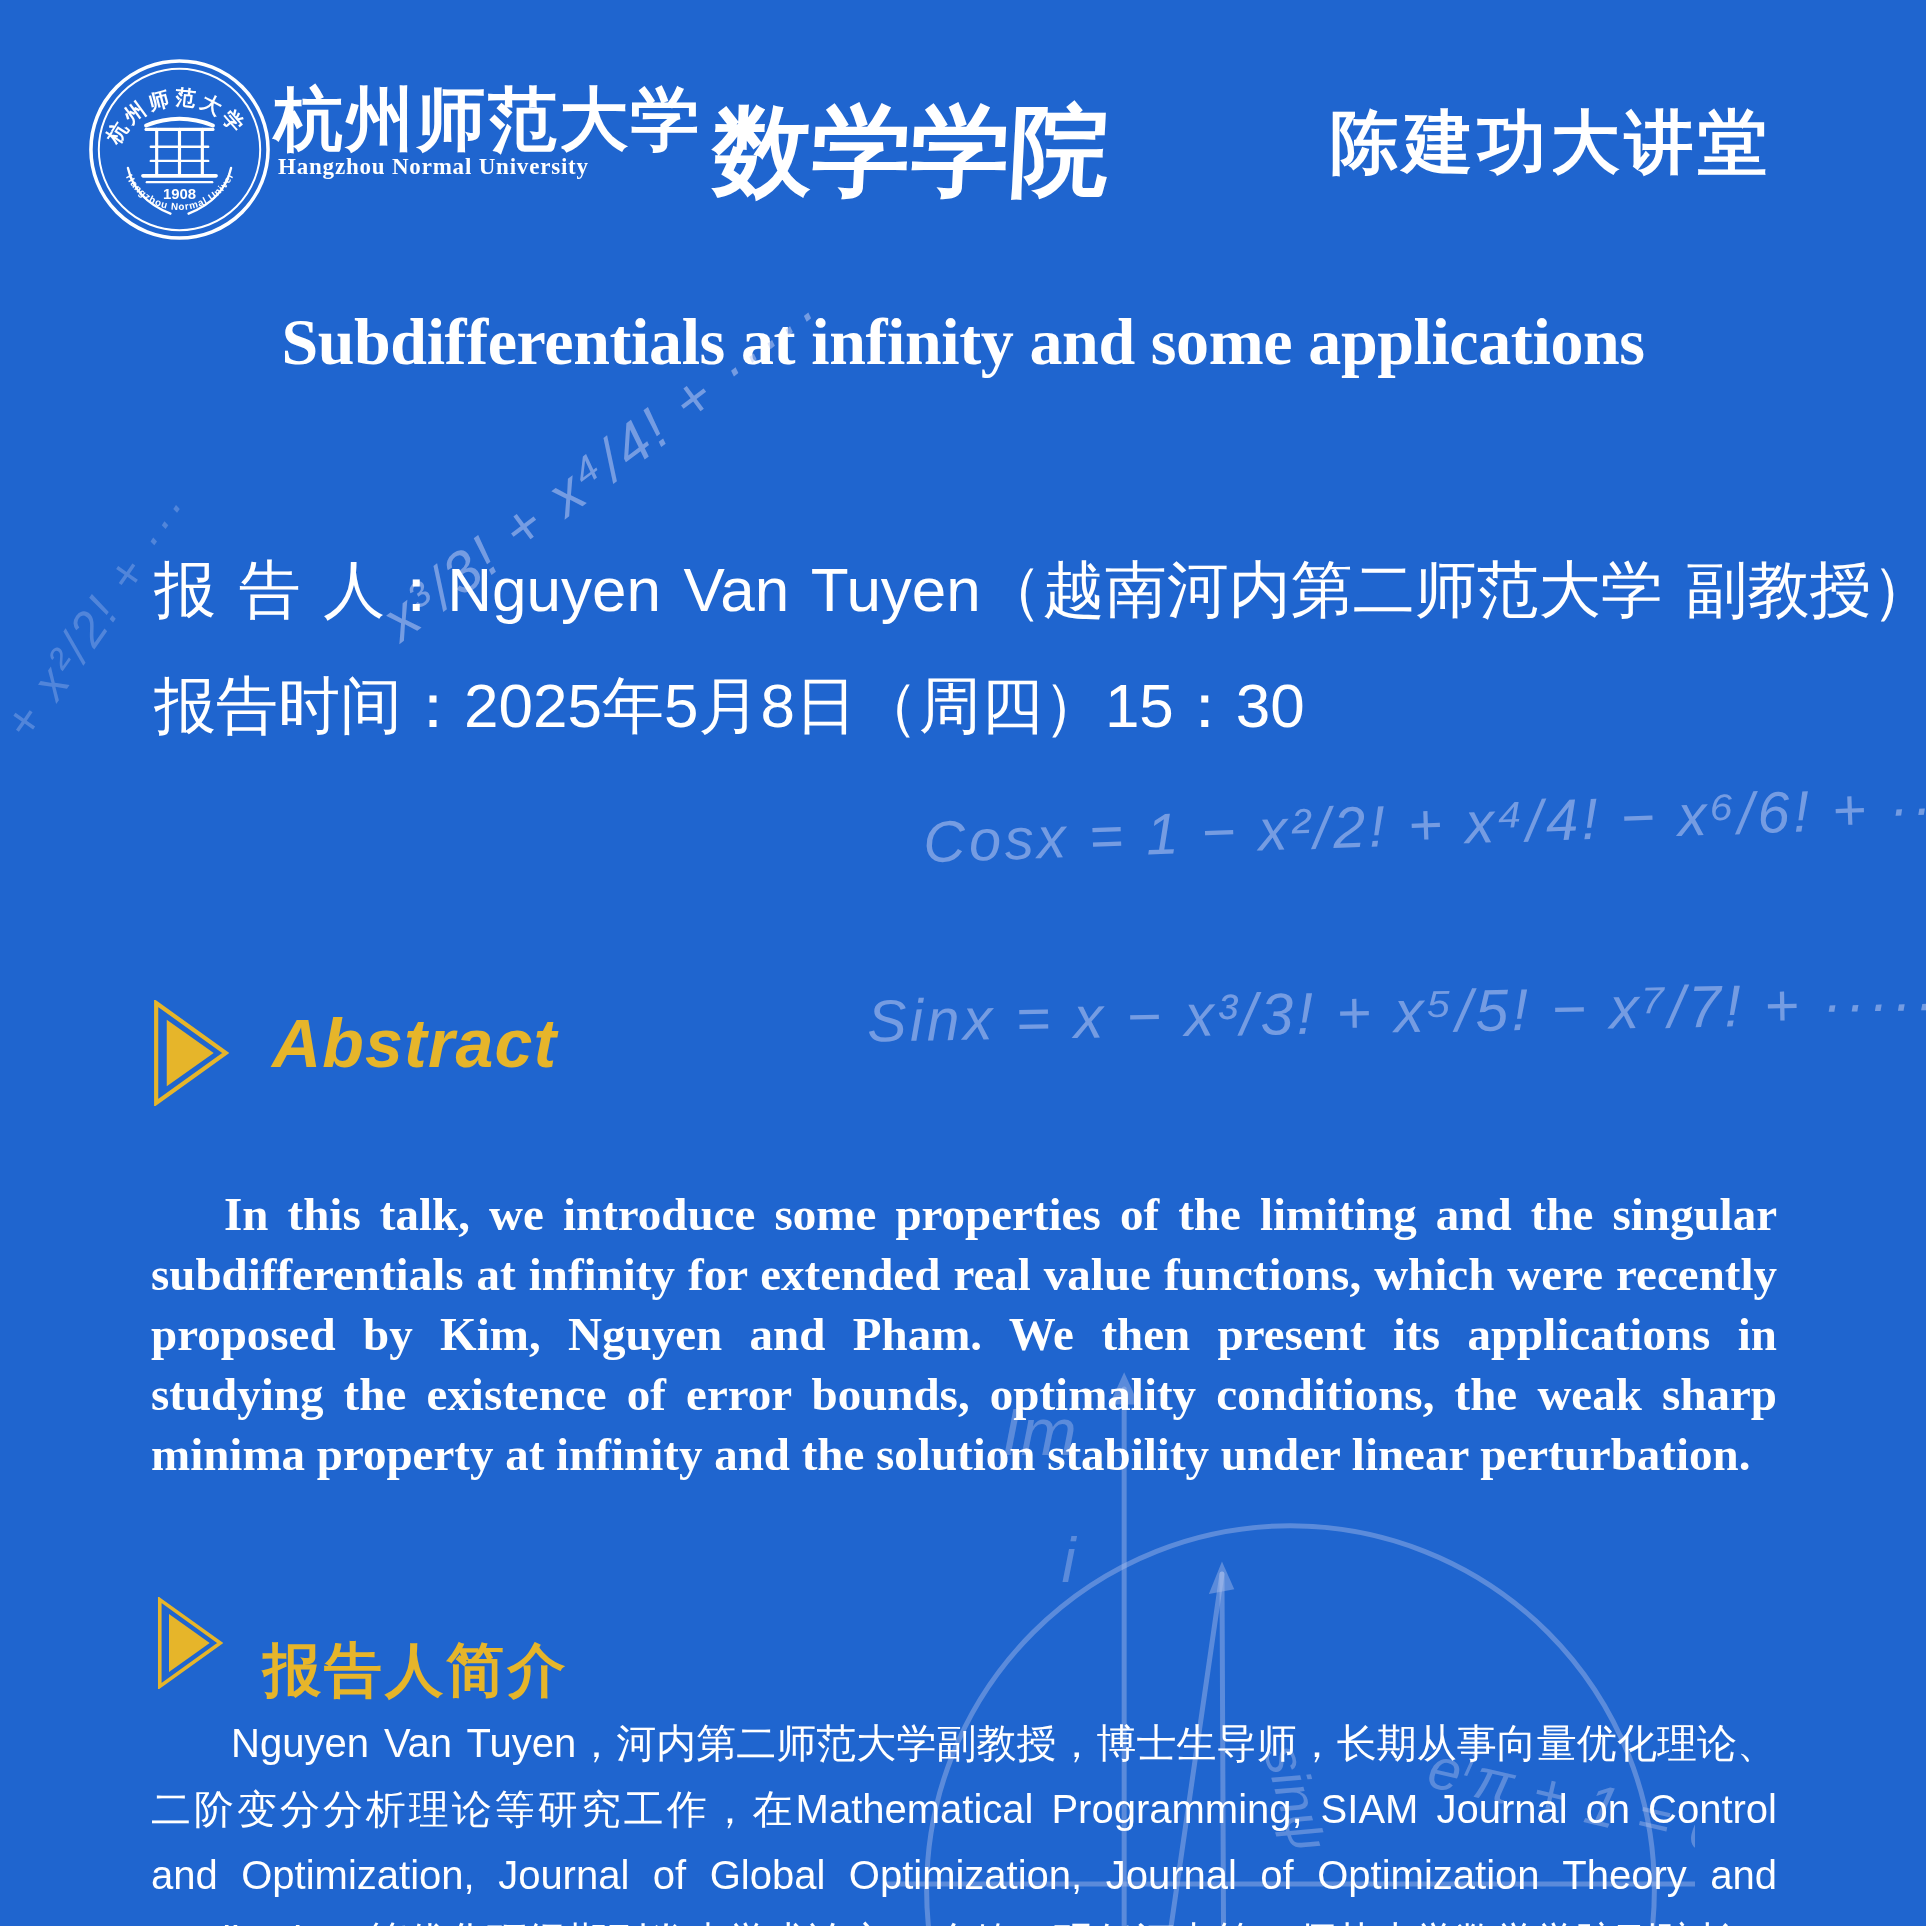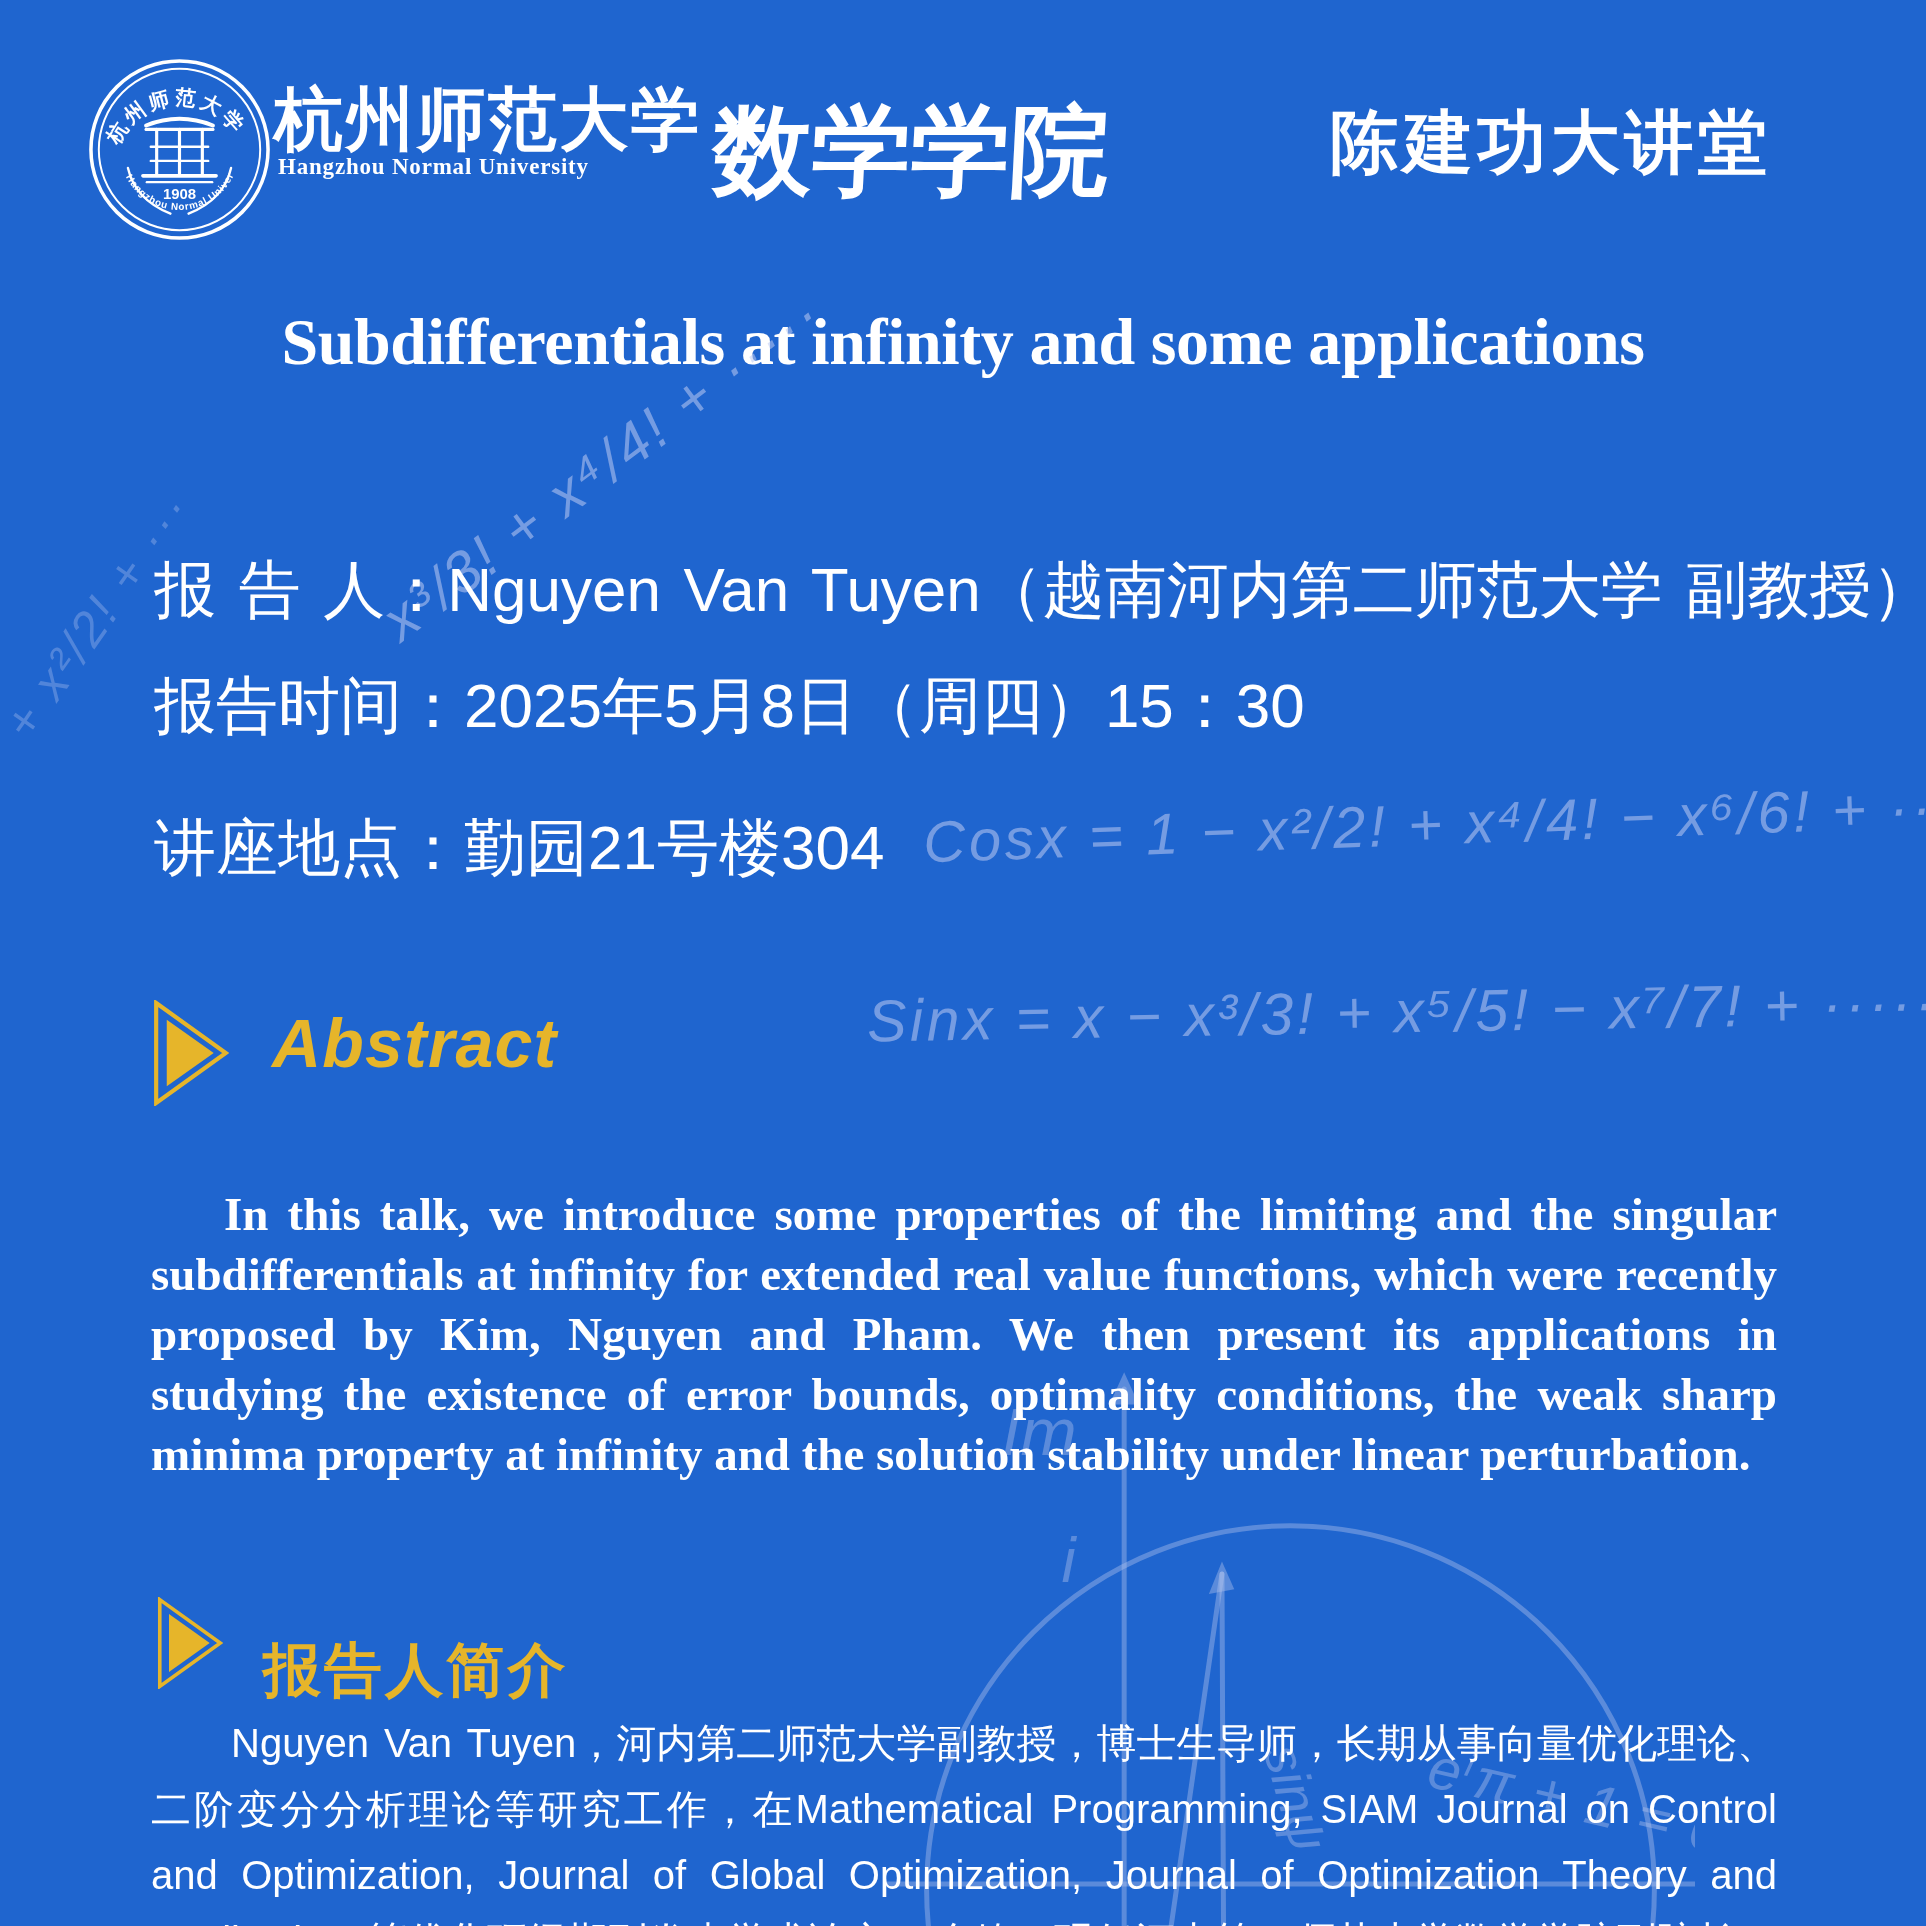--- a/index.html
+++ b/index.html
@@ -116,23 +116,20 @@
   <div class="abs serif nowrap" id="series-title">陈建功大讲堂</div>
 
   <div class="abs serif" id="talk-title">Subdifferentials at infinity and some applications</div>
 
   <div class="abs info-line" id="speaker-line">
     <span>报 告 人：</span><span>Nguyen Van Tuyen（越南河内第二师范大学  副教授）</span>
   </div>
   <div class="abs info-line" id="time-line">
     <span>报告时间：</span><span>2025年5月8日（周四）15：30</span>
   </div>
-  <div class="abs info-line" id="venue-line">
-    <span>讲座地点：</span><span>勤园21号楼304</span>
-  </div>
 
   <svg class="abs" id="abstract-arrow" viewBox="0 0 200 280">
     <polygon points="8,8 192,140 8,272" fill="none" stroke="#E6B52A" stroke-width="11"></polygon>
     <polygon points="36,52 160,140 36,228" fill="#E6B52A"></polygon>
   </svg>
   <div class="abs sec-label nowrap" id="abstract-label">Abstract</div>
   <div class="abs serif" id="abstract-body">In this talk, we introduce some properties of the limiting and the singular subdifferentials at infinity for extended real value functions, which were recently proposed by Kim, Nguyen and Pham. We then present its applications in studying the existence of error bounds, optimality conditions, the weak sharp minima property at infinity and the solution stability under linear perturbation.</div>
 
   <svg class="abs" id="bio-arrow" viewBox="0 0 200 280">
     <polygon points="8,8 192,140 8,272" fill="none" stroke="#E6B52A" stroke-width="11"></polygon>

